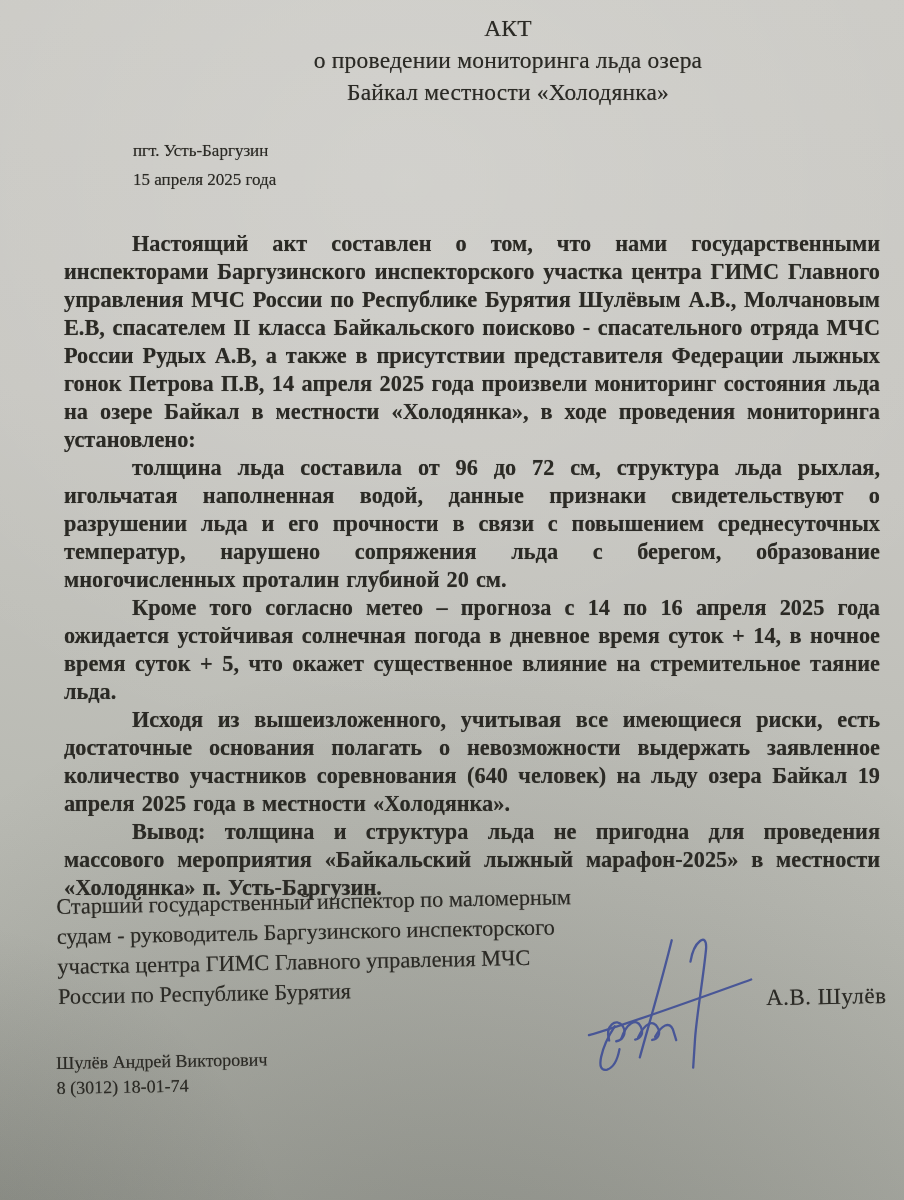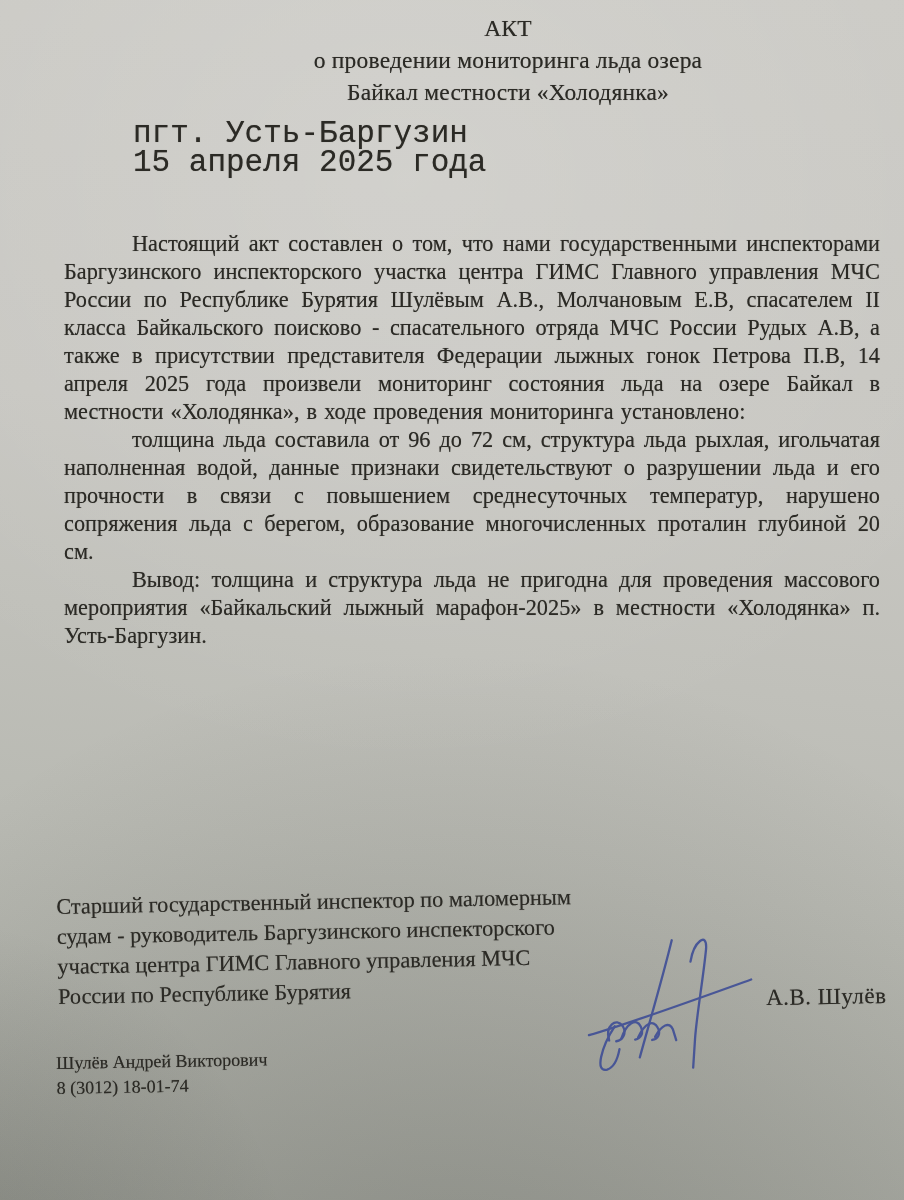--- a/index.html
+++ b/index.html
@@ -29,40 +29,40 @@
     left: 108px;
     width: 800px;
     text-align: center;
     font-size: 23.5px;
     line-height: 32px;
     letter-spacing: 0.2px;
   }
 
   .place-date {
     position: absolute;
-    top: 119px;
+    top: 136px;
     left: 133px;
-    font-size: 31px;
+    font-size: 17px;
     line-height: 29px;
-    font-family: Liberation Mono, monospace;
   }
 
   .body-text {
     position: absolute;
     top: 230px;
     left: 64px;
     width: 816px;
     font-size: 22.3px;
     line-height: 28px;
     text-align: justify;
     word-spacing: 1.5px;
   }
   .body-text p {
     margin: 0;
     text-indent: 68px;
+    font-weight: bold;
   }
 
   .sign-position {
     position: absolute;
     top: 892px;
     left: 56px;
     width: 522px;
     font-size: 22.3px;
     line-height: 30px;
     transform: rotate(-1.1deg);
@@ -115,20 +115,22 @@
   </div>
 
   <div class="place-date">
     <div>пгт. Усть-Баргузин</div>
     <div>15 апреля 2025 года</div>
   </div>
 
   <div class="body-text">
     <p>Настоящий акт составлен о том, что нами государственными инспекторами Баргузинского инспекторского участка центра ГИМС Главного управления МЧС России по Республике Бурятия Шулёвым А.В., Молчановым Е.В, спасателем II класса Байкальского поисково - спасательного отряда МЧС России Рудых А.В, а также в присутствии представителя Федерации лыжных гонок Петрова П.В, 14 апреля 2025 года произвели мониторинг состояния льда на озере Байкал в местности «Холодянка», в ходе проведения мониторинга установлено:</p>
     <p>толщина льда составила от 96 до 72 см, структура льда рыхлая, игольчатая наполненная водой, данные признаки свидетельствуют о разрушении льда и его прочности в связи с повышением среднесуточных температур, нарушено сопряжения льда с берегом, образование многочисленных проталин глубиной 20 см.</p>
+    <p>Кроме того согласно метео – прогноза с 14 по 16 апреля 2025 года ожидается устойчивая солнечная погода в дневное время суток + 14, в ночное время суток + 5, что окажет существенное влияние на стремительное таяние льда.</p>
+    <p>Исходя из вышеизложенного, учитывая все имеющиеся риски, есть достаточные основания полагать о невозможности выдержать заявленное количество участников соревнования (640 человек) на льду озера Байкал 19 апреля 2025 года в местности «Холодянка».</p>
     <p>Вывод: толщина и структура льда не пригодна для проведения массового мероприятия «Байкальский лыжный марафон-2025» в местности «Холодянка» п. Усть-Баргузин.</p>
   </div>
 
   <div class="sign-position">Старший государственный инспектор по маломерным судам - руководитель Баргузинского инспекторского участка центра ГИМС Главного управления МЧС России по Республике Бурятия</div>
 
   <div class="signature-wrap">
     <svg viewBox="0 0 200 155" fill="none" xmlns="http://www.w3.org/2000/svg">
       <g stroke="#3f4e96" stroke-width="2.3" stroke-linecap="round" fill="none" opacity="0.9">
 
         <path d="M 58,128 C 68,96 84,48 94,12"></path>

